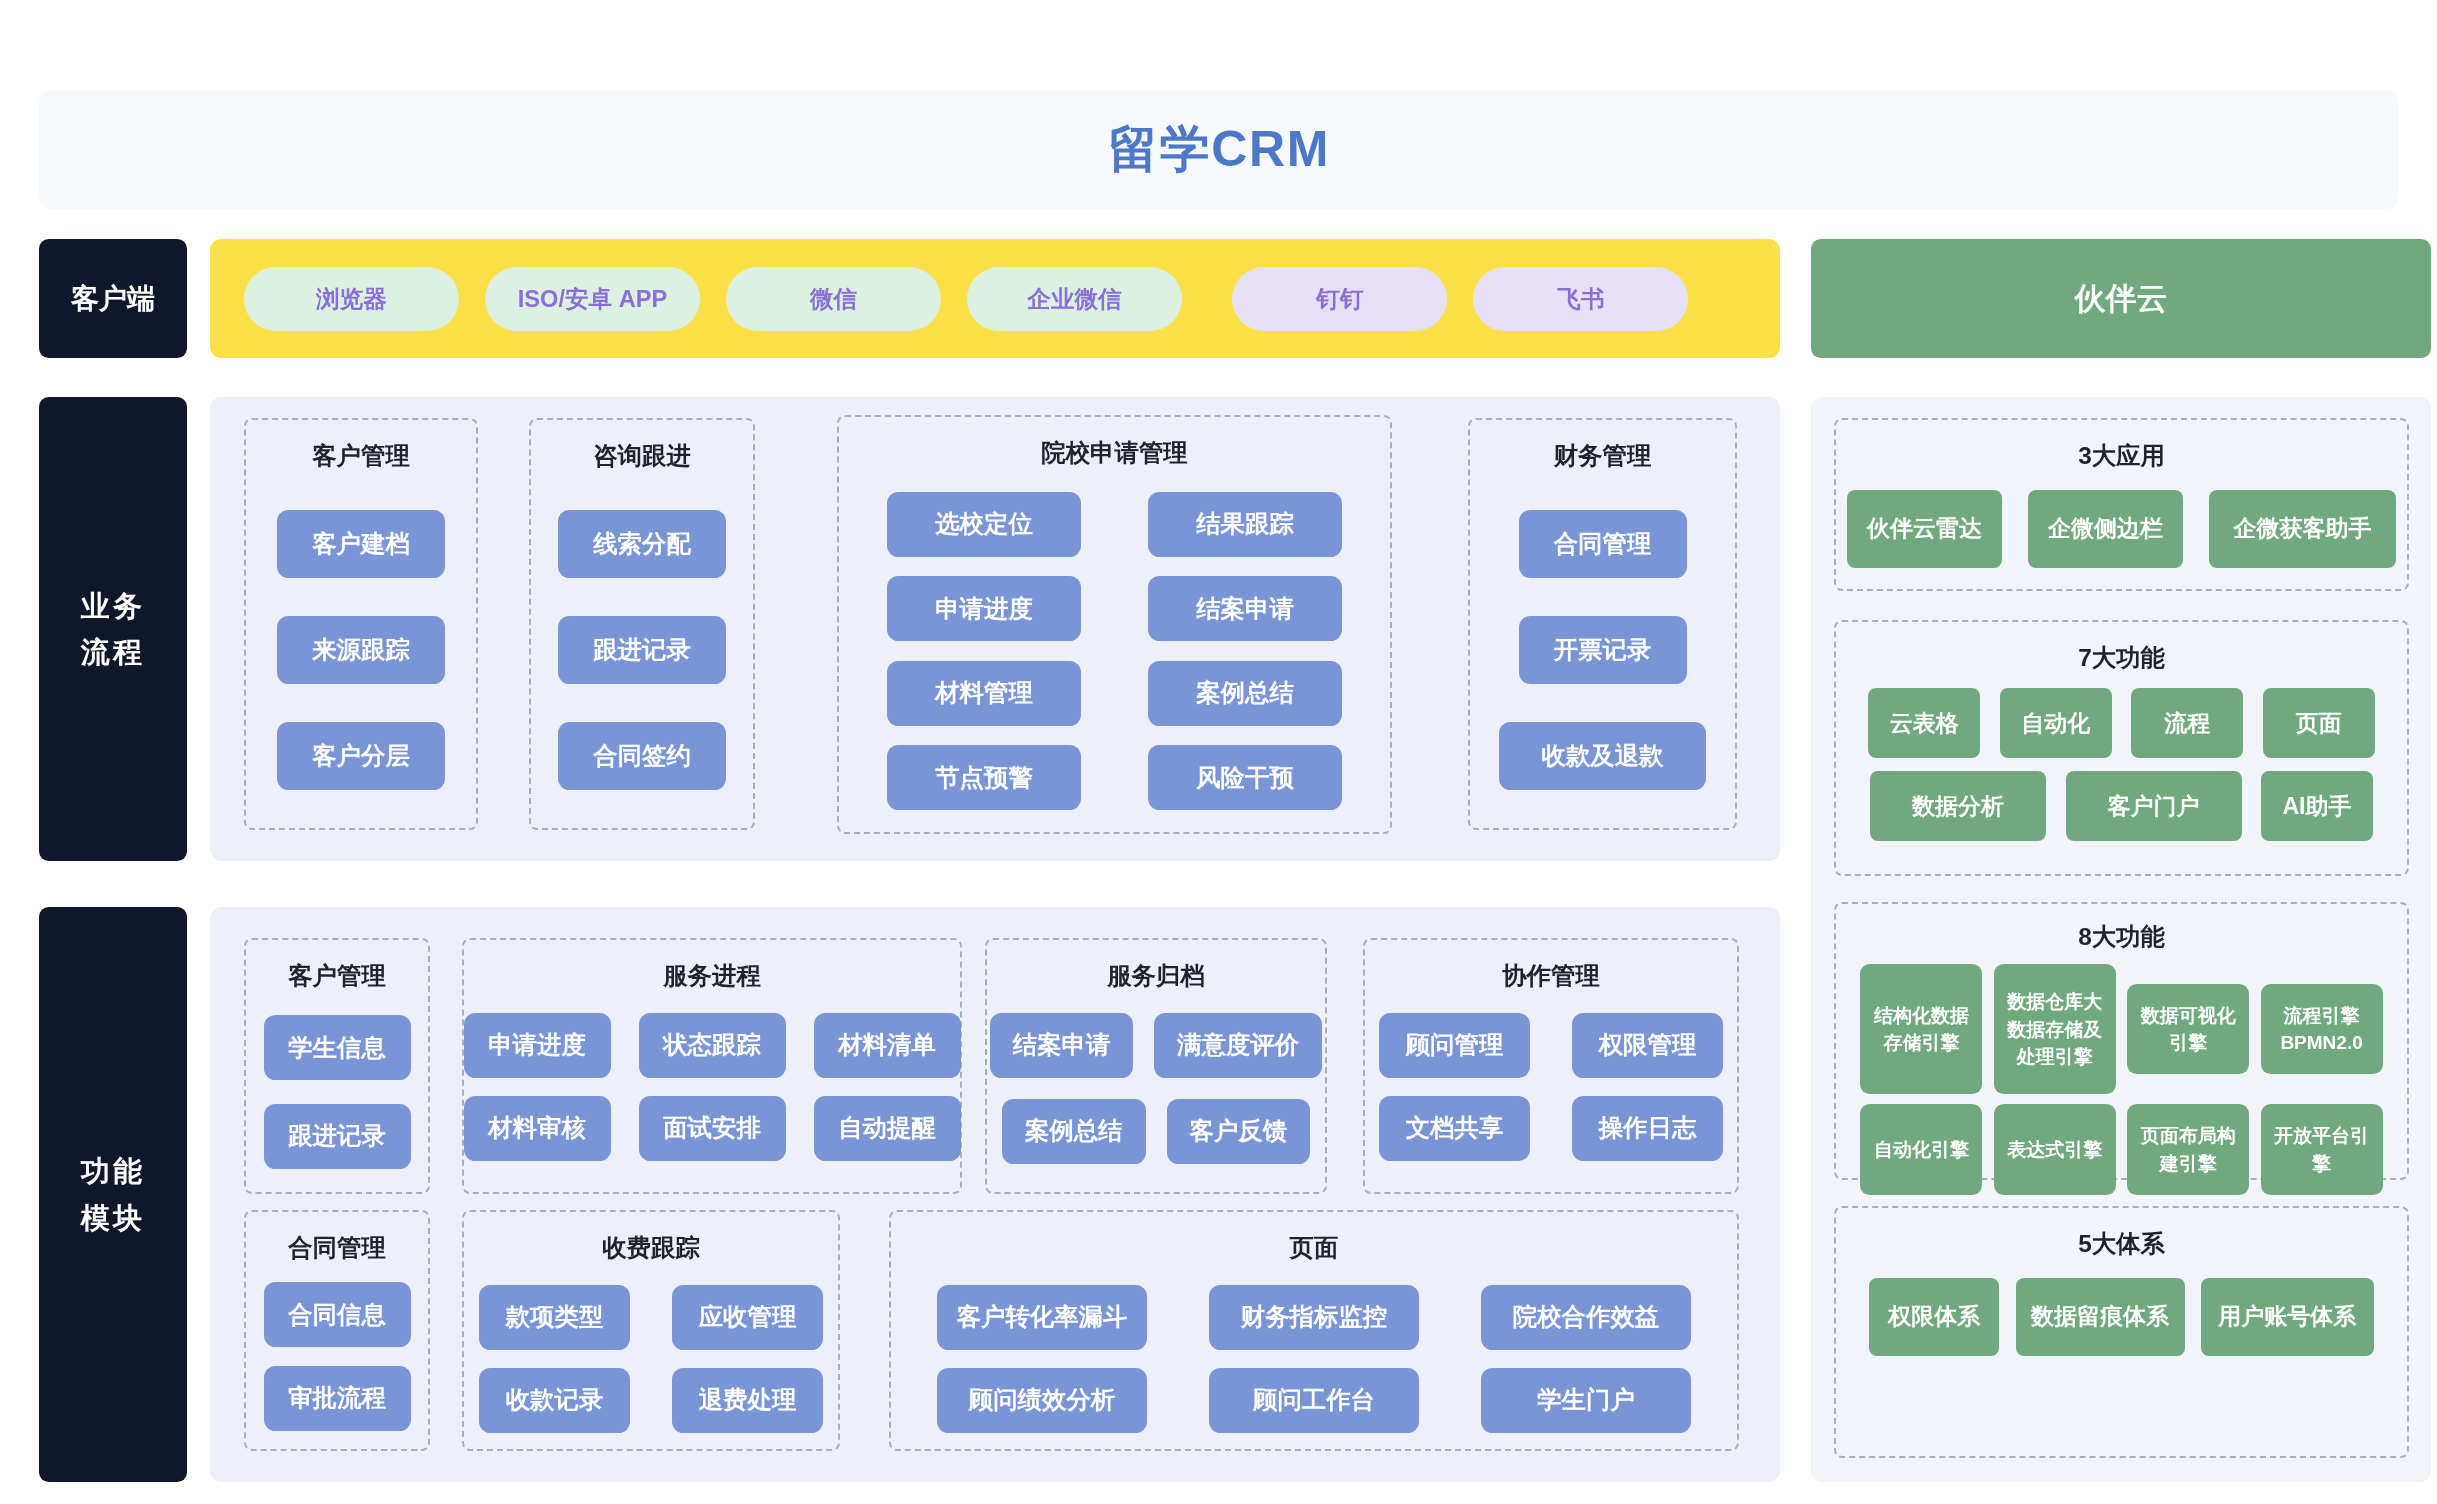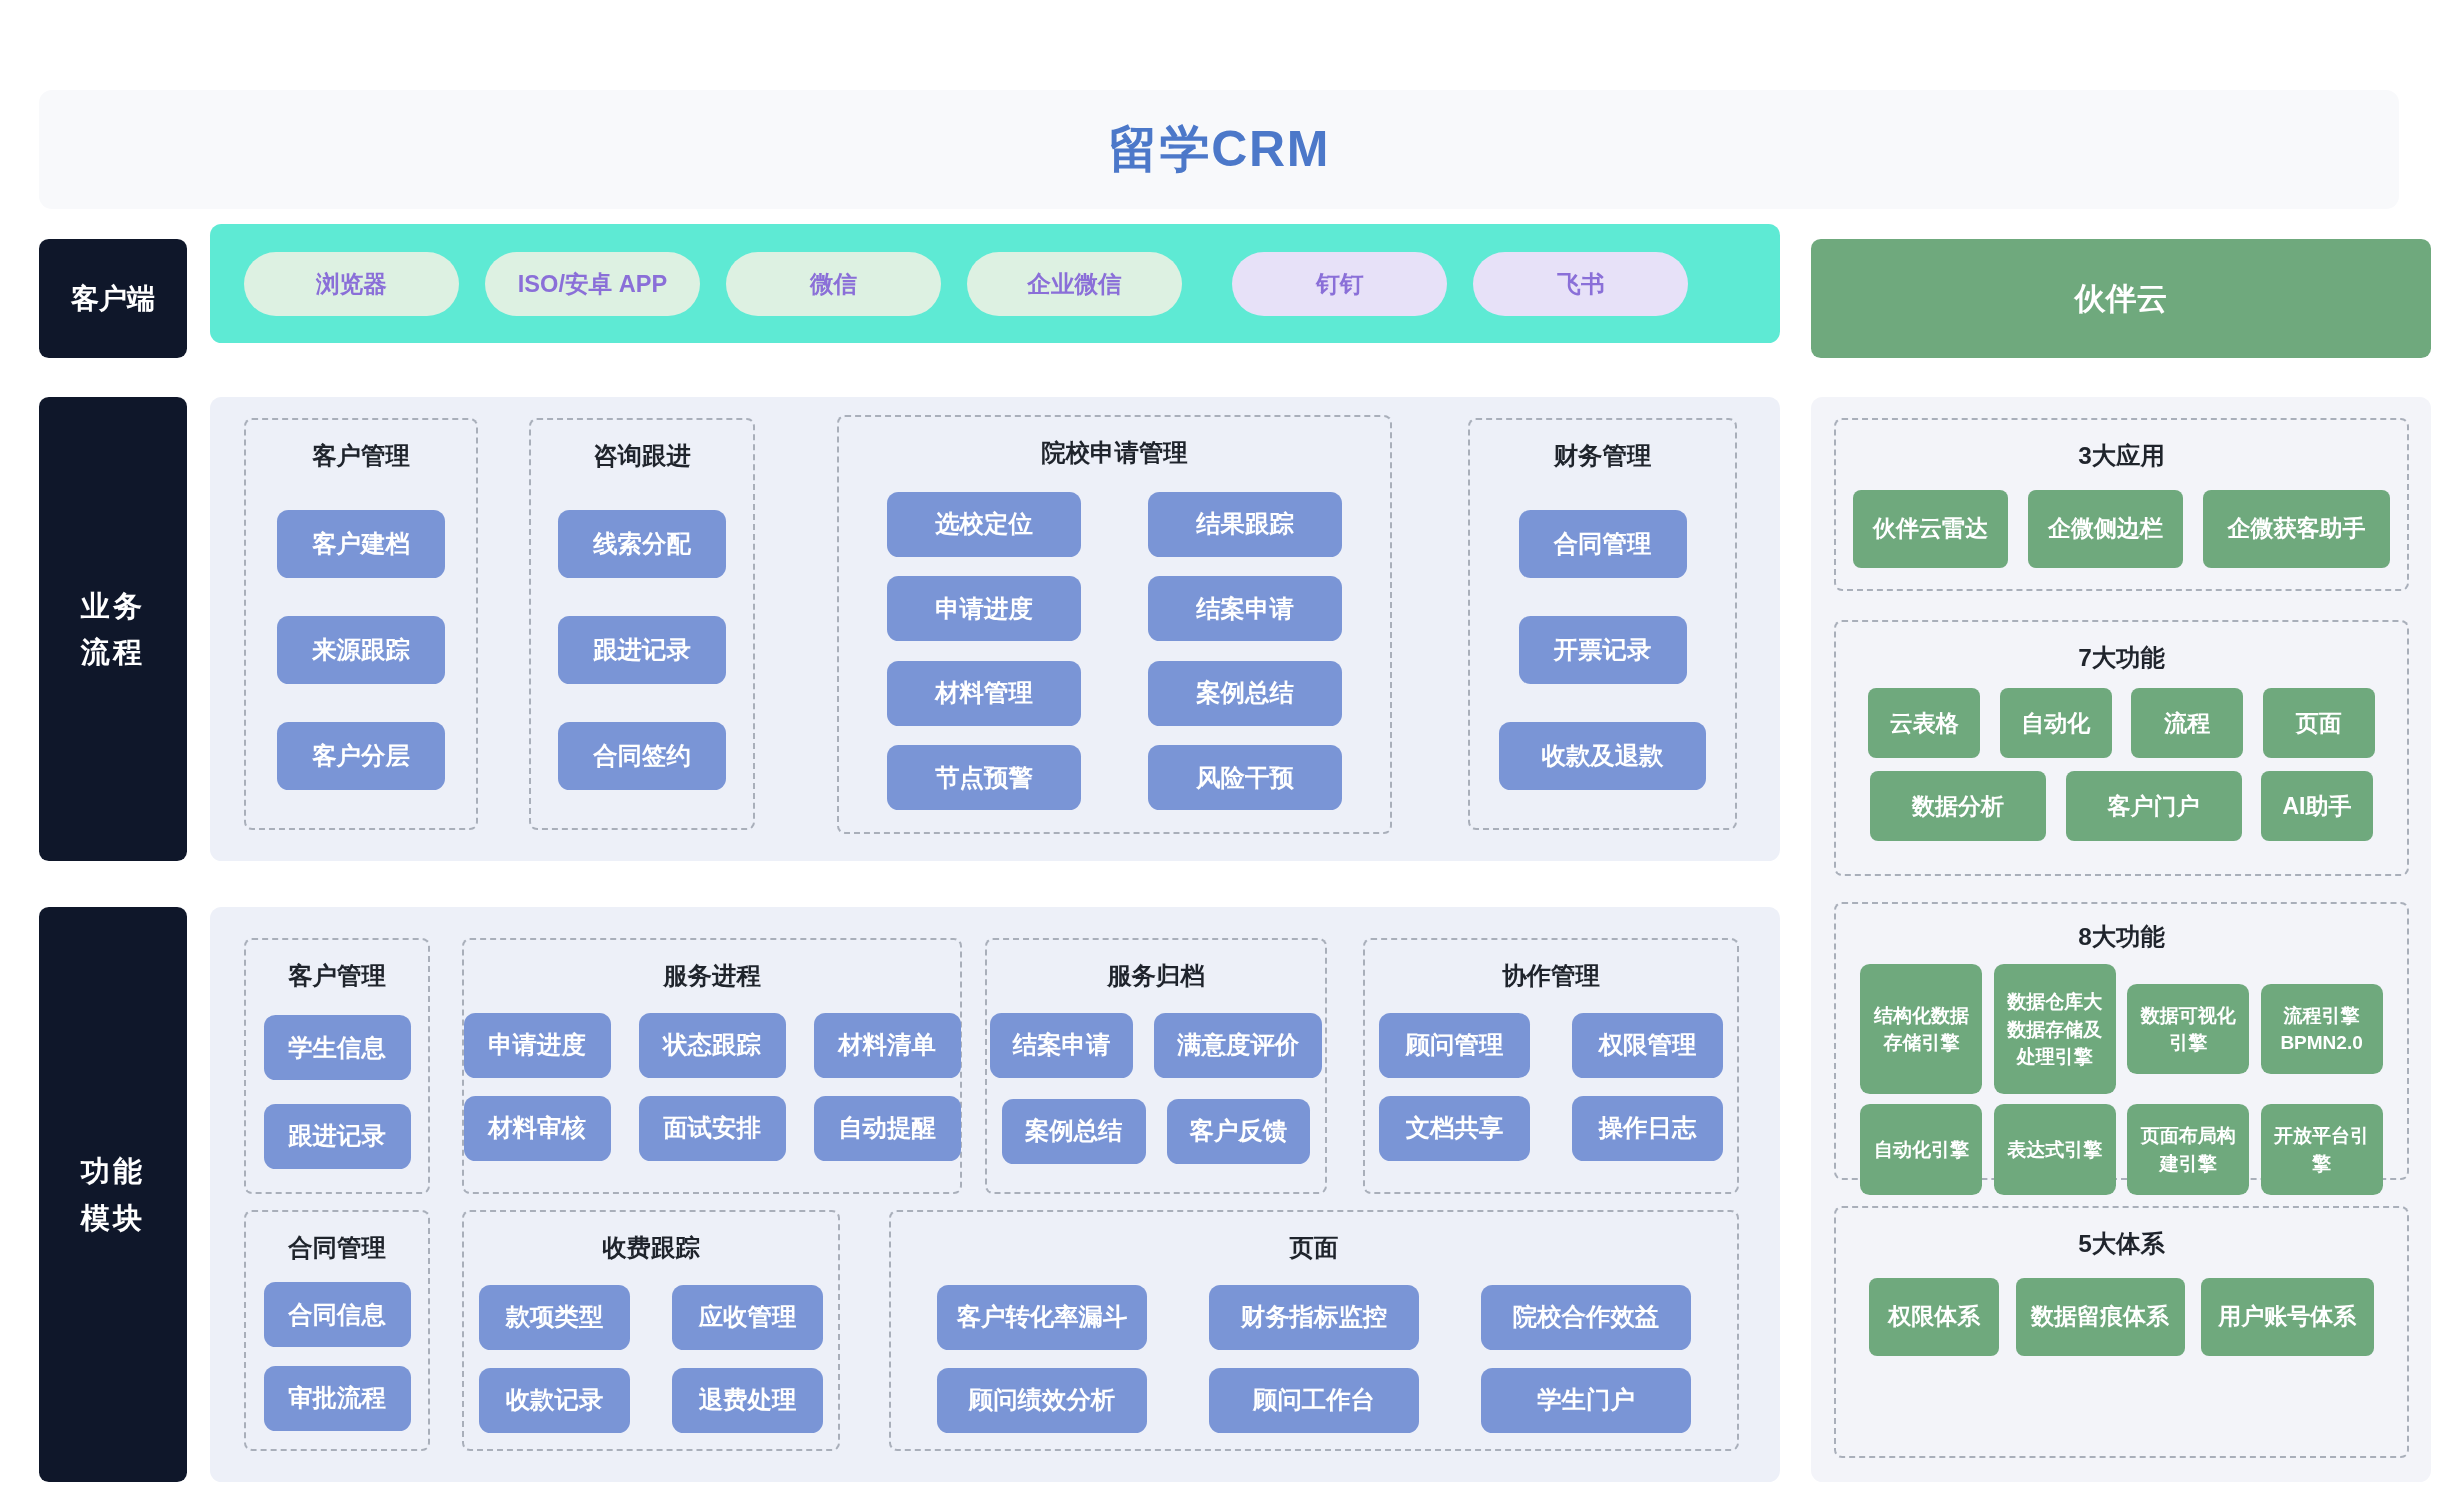--- a/index.html
+++ b/index.html
@@ -20,21 +20,21 @@
     position:absolute; left:39px; width:148px; background:#0f172a; border-radius:9.8px;
     color:#ffffff; font-weight:bold; display:flex; align-items:center; justify-content:center;
     text-align:center;
   }
   .lbl-client   { top:239px;  height:119px; font-size:28px; }
   .lbl-business { top:397px;  height:464px; font-size:29px; line-height:1.6; letter-spacing:3.3px; white-space:pre-line; }
   .lbl-modules  { top:907px; height:575px; font-size:29px; line-height:1.6; letter-spacing:3.3px; white-space:pre-line; }
 
   
   .panel { position:absolute; border-radius:11.4px; }
-  .panel-client  { left:210px; top:224px;  width:1570px; height:119px; background:#5eead4;
+  .panel-client  { left:210px; top:239px;  width:1570px; height:119px; background:#fde047;
                    display:flex; align-items:center; gap:26px; padding:0 34px; box-sizing:border-box; }
   .panel-business{ left:210px; top:397px;  width:1570px; height:464px; background:#EDF0F8; }
   .panel-modules { left:210px; top:907px; width:1570px; height:575px; background:#EDF0F8; }
   .panel-partner { left:1811px; top:397px; width:620px; height:1085px; background:#F3F4F9; }
   .partner-header{
     position:absolute; left:1811px; top:239px; width:620px; height:119px;
     background:#6FA97D; border-radius:9.8px; color:#fff; font-weight:bold; font-size:31px;
     display:flex; align-items:center; justify-content:center;
   }
 
@@ -98,21 +98,21 @@
   .mg3 .row { gap:21px; margin-top:21px; }
   .mg3 .btn { height:65px; padding:0 23px; }
   .grid-pages { display:grid; grid-template-columns:repeat(3,210px); column-gap:62px; row-gap:18px; margin-top:21px; }
   .grid-pages .btn { width:210px; height:65px; }
 
   
   .pg1 { left:23px; top:21px;  width:575px; height:173px; }
   .pg2 { left:23px; top:223px; width:575px; height:256px; }
   .pg3 { left:23px; top:505px; width:575px; height:278px; }
   .pg4 { left:23px; top:809px; width:575px; height:252px; }
-  .pg1 .row { gap:20px; margin-top:18px; }
+  .pg1 .row { gap:26px; margin-top:18px; }
   .pg1 .gbtn { height:78px; padding:0 18px; }
   .pg1 .gbtn.w1 { width:155px; padding:0; }
   .pg1 .gbtn.w2 { width:155px; padding:0; }
   .pg1 .gbtn.w3 { width:187px; padding:0; }
   .pg2 .row1 { gap:19.5px; margin-top:14.7px; }
   .pg2 .row2 { gap:19.5px; margin-top:13px; }
   .pg2 .gbtn { height:70px; width:112px; }
   .pg2 .gbtn.wide { width:176px; }
   .grid-8 { display:grid; grid-template-columns:repeat(4,122px); column-gap:11.4px; row-gap:9.8px;
             grid-template-rows:130px 91px; margin-top:11.4px; }

